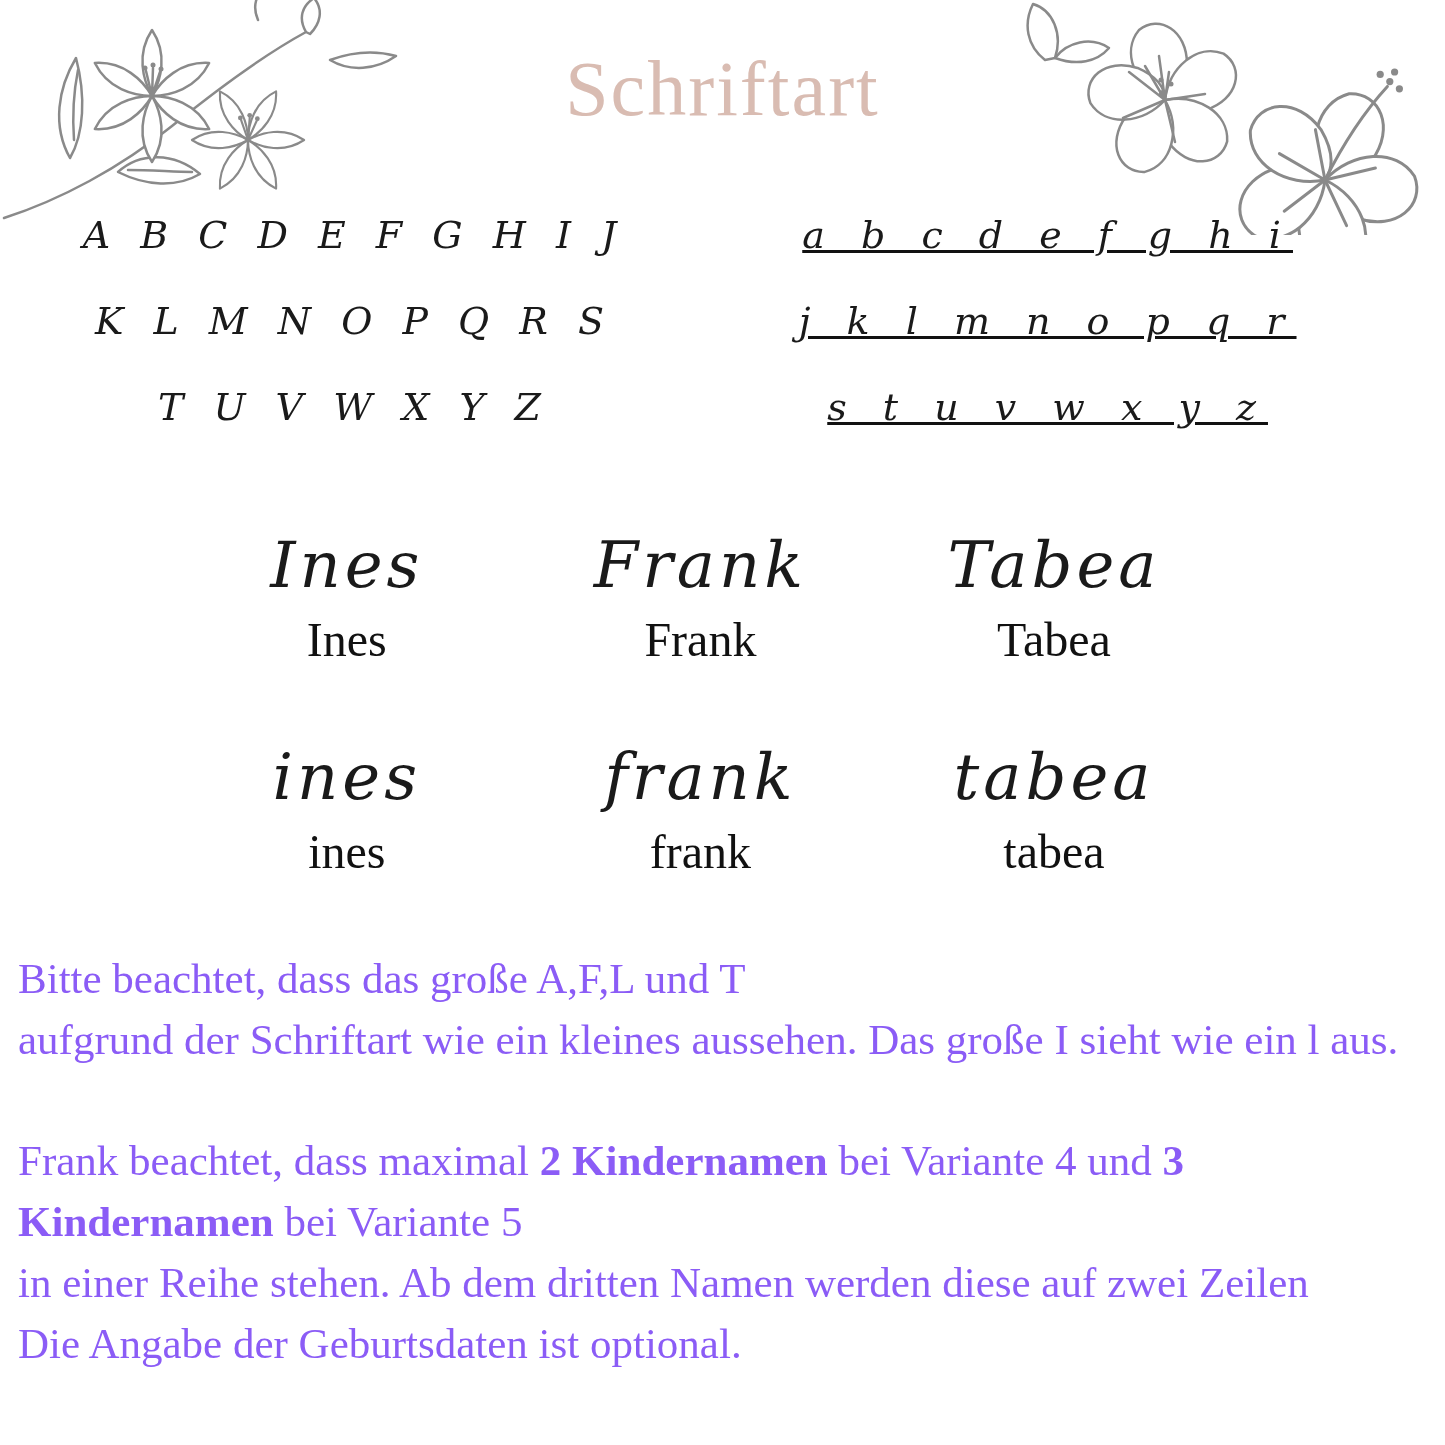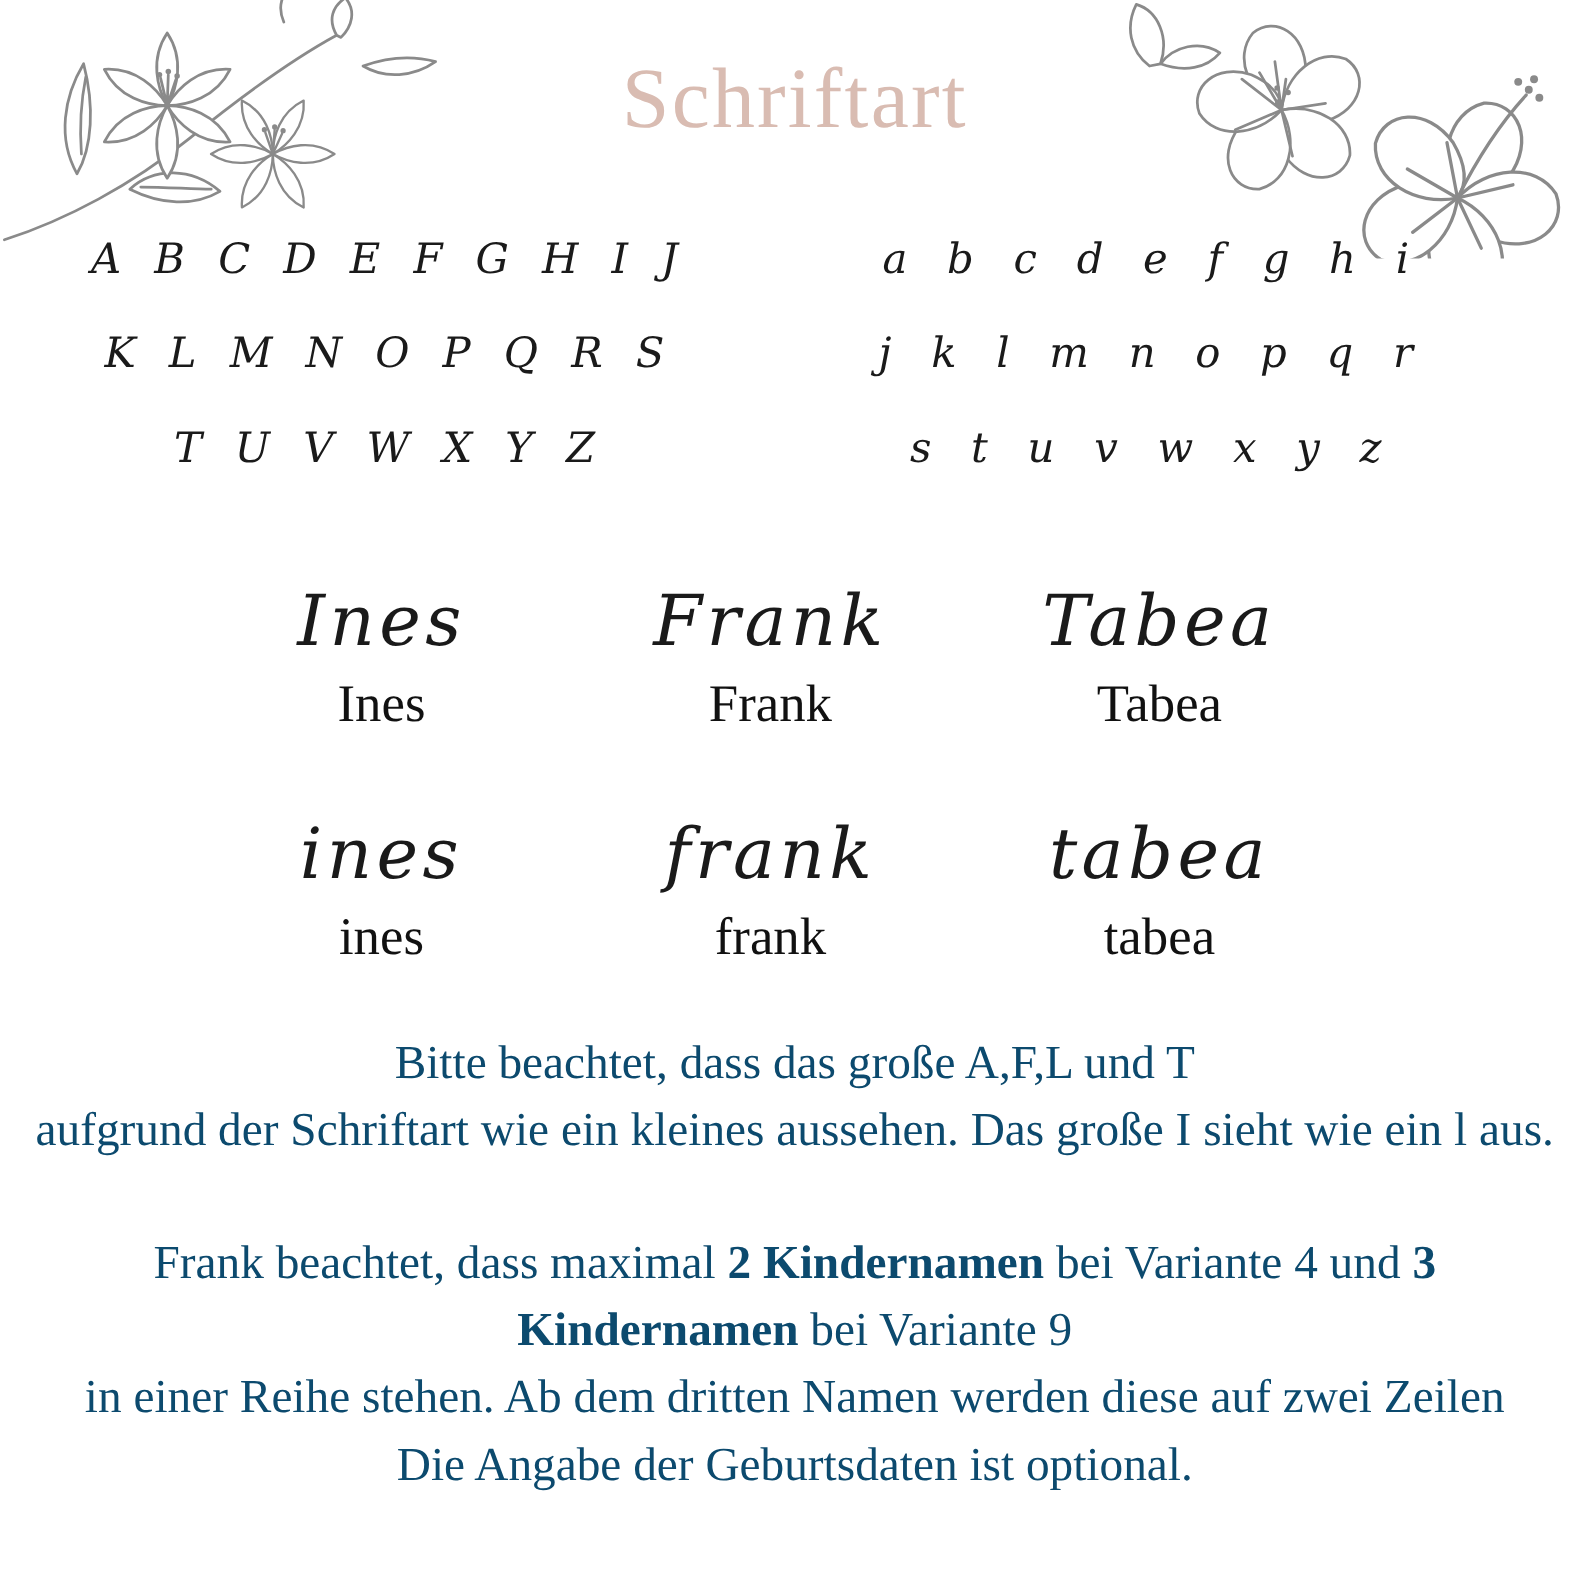--- a/index.html
+++ b/index.html
@@ -27,21 +27,21 @@
     margin: 0;
   }
 
   .alphabet {
     position: absolute;
     top: 192px; left: 0; right: 0;
     display: flex;
   }
   .alpha-col { box-sizing: border-box; }
   .alpha-col.upper { width: 49%; }
-  .alpha-col.lower { width: 47%; }
+  .alpha-col.lower { width: 47%; text-decoration: underline; }
   .alpha-row {
     text-align: center;
     font-family: "DejaVu Serif", serif;
     font-style: italic;
     font-size: 38px;
     line-height: 86px;
     color: #1a1a1a;
     letter-spacing: 9px;
     white-space: nowrap;
   }
@@ -69,24 +69,24 @@
   }
   .example .label {
     font-size: 48px;
     margin-top: 10px;
     color: #111111;
   }
 
   .note {
     position: absolute;
     left: 18px; right: 18px;
-    text-align: center;
     font-size: 43px;
     line-height: 61px;
-    color: #0c4a6e;
+    color: #8b5cf6;
+    margin-top: 12px;
   }
   .note.note1 { top: 936px; }
   .note.note2 { top: 1118px; }
   .note .b { font-weight: bold; }
 </style>
 </head>
 <body>
 
 <div class="canvas" style="background: rgb(255, 255, 255);">
 
@@ -210,18 +210,18 @@
         <div class="label">tabea</div>
       </div>
     </div>
 
   <div class="note note1">
       <div class="note-line"><span>Bitte beachtet, dass das große A,F,L und T</span></div>
       <div class="note-line"><span>aufgrund der Schriftart wie ein kleines aussehen. Das große I sieht wie ein l aus.</span></div>
     </div>
   <div class="note note2">
       <div class="note-line"><span>Frank beachtet, dass maximal </span><span class="b">2 Kindernamen</span><span> bei Variante 4 und </span><span class="b">3</span></div>
-      <div class="note-line"><span class="b">Kindernamen</span><span> bei Variante 9</span></div>
+      <div class="note-line"><span class="b">Kindernamen</span><span> bei Variante 5</span></div>
       <div class="note-line"><span>in einer Reihe stehen. Ab dem dritten Namen werden diese auf zwei Zeilen</span></div>
       <div class="note-line"><span>Die Angabe der Geburtsdaten ist optional.</span></div>
     </div>
 
 </div>
 
 </body></html>

